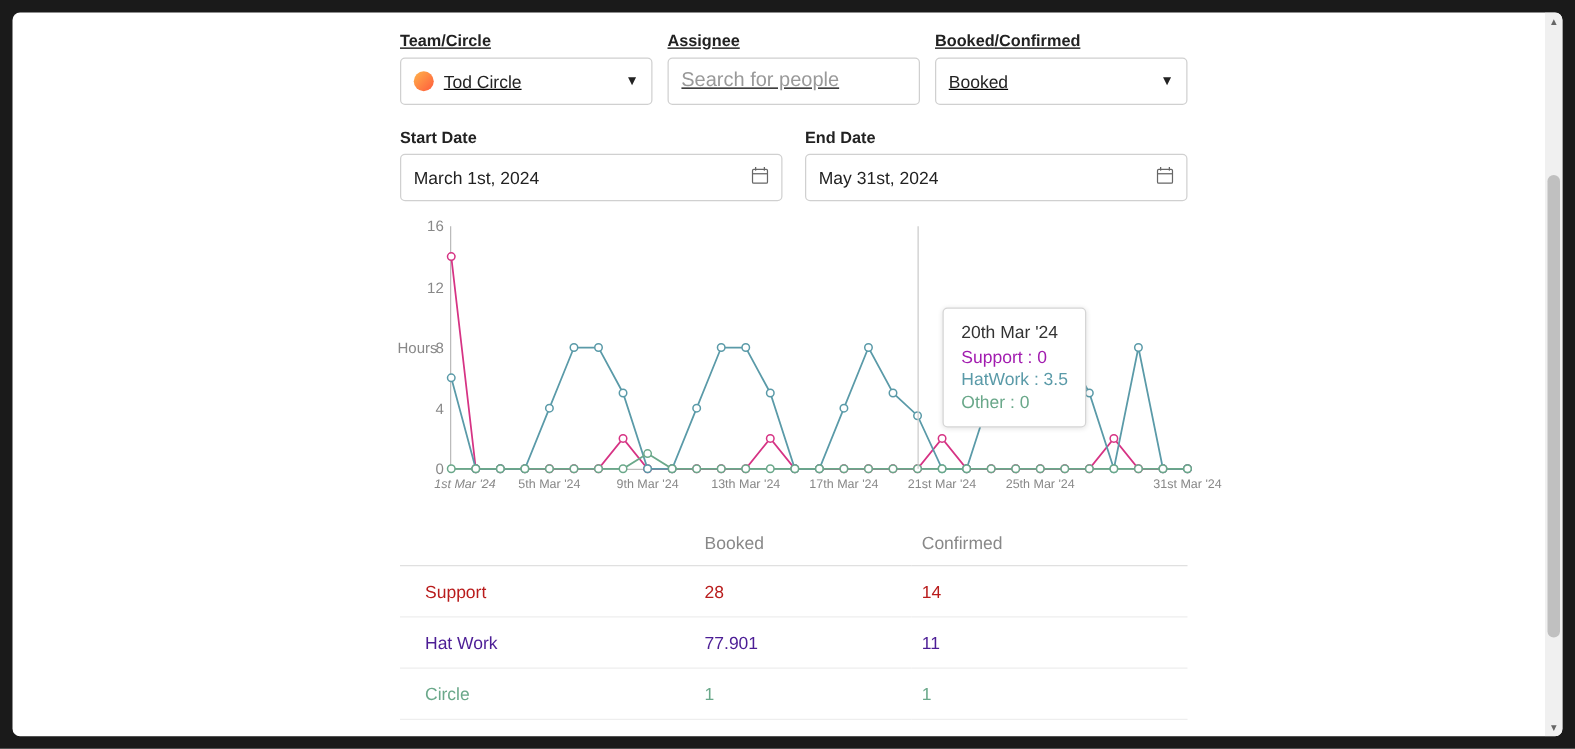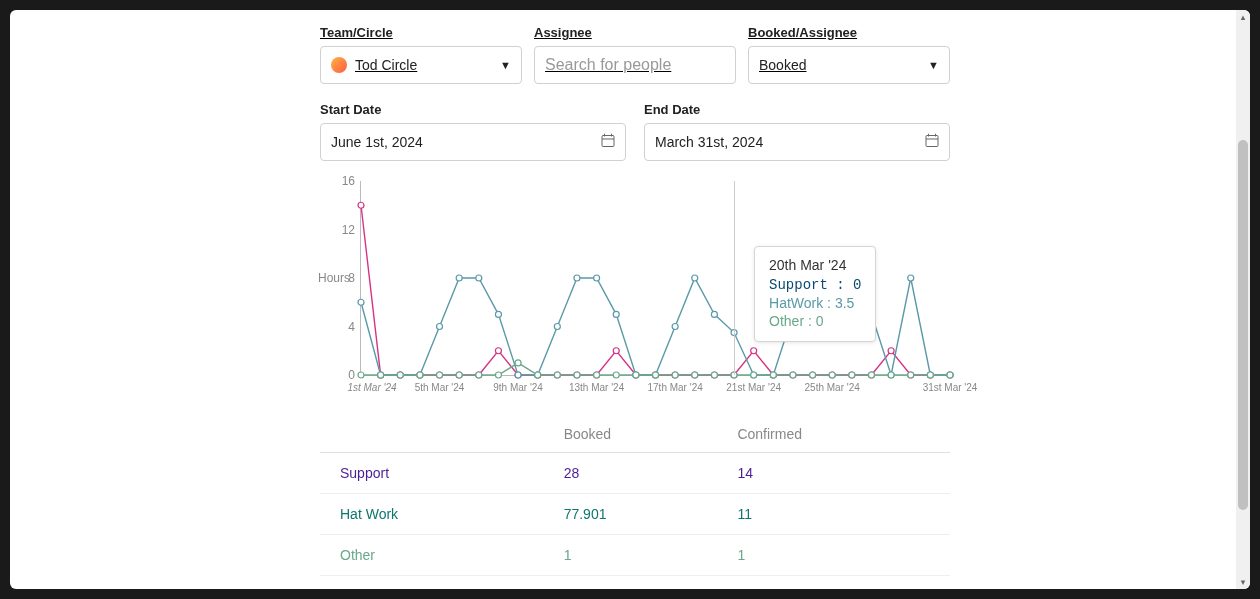--- a/index.html
+++ b/index.html
@@ -175,21 +175,21 @@
     background: #fff;
     border: 1px solid #d5d5d5;
     border-radius: 4px;
     padding: 10px 14px;
     font-size: 14px;
     box-shadow: 0 1px 4px rgba(0,0,0,0.1);
     min-width: 110px;
   }
   .tooltip-date { color: #333; font-weight: 500; margin-bottom: 4px; }
   .tooltip-row { margin: 2px 0; }
-  .c-support { color: #0c4a6e; font-family: Liberation Mono, monospace; }
+  .c-support { color: #a21caf; }
   .c-hatwork { color: #5a9aa8; }
   .c-other { color: #6aa88a; }
 
   
   table.summary {
     width: 100%;
     border-collapse: collapse;
     font-size: 14px;
   }
   table.summary th {
@@ -197,22 +197,22 @@
     font-weight: 400;
     color: #888;
     padding: 10px 8px;
     border-bottom: 1px solid #e0e0e0;
   }
   table.summary td {
     padding: 12px 8px;
     border-bottom: 1px solid #eee;
   }
   table.summary td:first-child { padding-left: 20px; }
-  tr.row-support td { color: #4c1d95; }
-  tr.row-hatwork td { color: #0f766e; }
+  tr.row-support td { color: #b91c1c; }
+  tr.row-hatwork td { color: #4c1d95; }
   tr.row-other td { color: #6aa88a; }
 </style>
 </head>
 <body>
 
 <div class="window">
   <div class="content">
 
     <div class="filters-row">
       <div class="filter-group">
@@ -223,47 +223,47 @@
           <span class="caret">▼</span>
         </div>
       </div>
       <div class="filter-group">
         <label class="filter-label">Assignee</label>
         <div class="text-input">
           <input type="text" placeholder="Search for people" style="">
         </div>
       </div>
       <div class="filter-group">
-        <label class="filter-label">Booked/Assignee</label>
+        <label class="filter-label">Booked/Confirmed</label>
         <div class="select">
           <span>Booked</span>
           <span class="caret">▼</span>
         </div>
       </div>
     </div>
 
     <div class="dates-row">
       <div class="date-group">
         <label class="filter-label">Start Date</label>
         <div class="date-input">
-          <span>June 1st, 2024</span>
+          <span>March 1st, 2024</span>
           <span class="cal-icon">
             <svg width="14" height="14" viewBox="0 0 14 14" fill="#666">
                 <rect x="1" y="2" width="12" height="11" rx="1" fill="none" stroke="#666"></rect>
                 <rect x="3" y="0" width="1" height="3"></rect>
                 <rect x="10" y="0" width="1" height="3"></rect>
                 <rect x="1" y="5" width="12" height="1"></rect>
               </svg>
           </span>
         </div>
       </div>
       <div class="date-group">
         <label class="filter-label">End Date</label>
         <div class="date-input">
-          <span>March 31st, 2024</span>
+          <span>May 31st, 2024</span>
           <span class="cal-icon">
             <svg width="14" height="14" viewBox="0 0 14 14" fill="#666">
                 <rect x="1" y="2" width="12" height="11" rx="1" fill="none" stroke="#666"></rect>
                 <rect x="3" y="0" width="1" height="3"></rect>
                 <rect x="10" y="0" width="1" height="3"></rect>
                 <rect x="1" y="5" width="12" height="1"></rect>
               </svg>
           </span>
         </div>
       </div>
@@ -406,21 +406,21 @@
             <td>Support</td>
             <td>28</td>
             <td>14</td>
           </tr>
           <tr class="row-hatwork">
             <td>Hat Work</td>
             <td>77.901</td>
             <td>11</td>
           </tr>
           <tr class="row-other">
-            <td>Other</td>
+            <td>Circle</td>
             <td>1</td>
             <td>1</td>
           </tr>
         </tbody>
     </table>
 
   </div>
 
   <div class="scrollbar">
     <div class="scrollbar-arrow up">▴</div>

